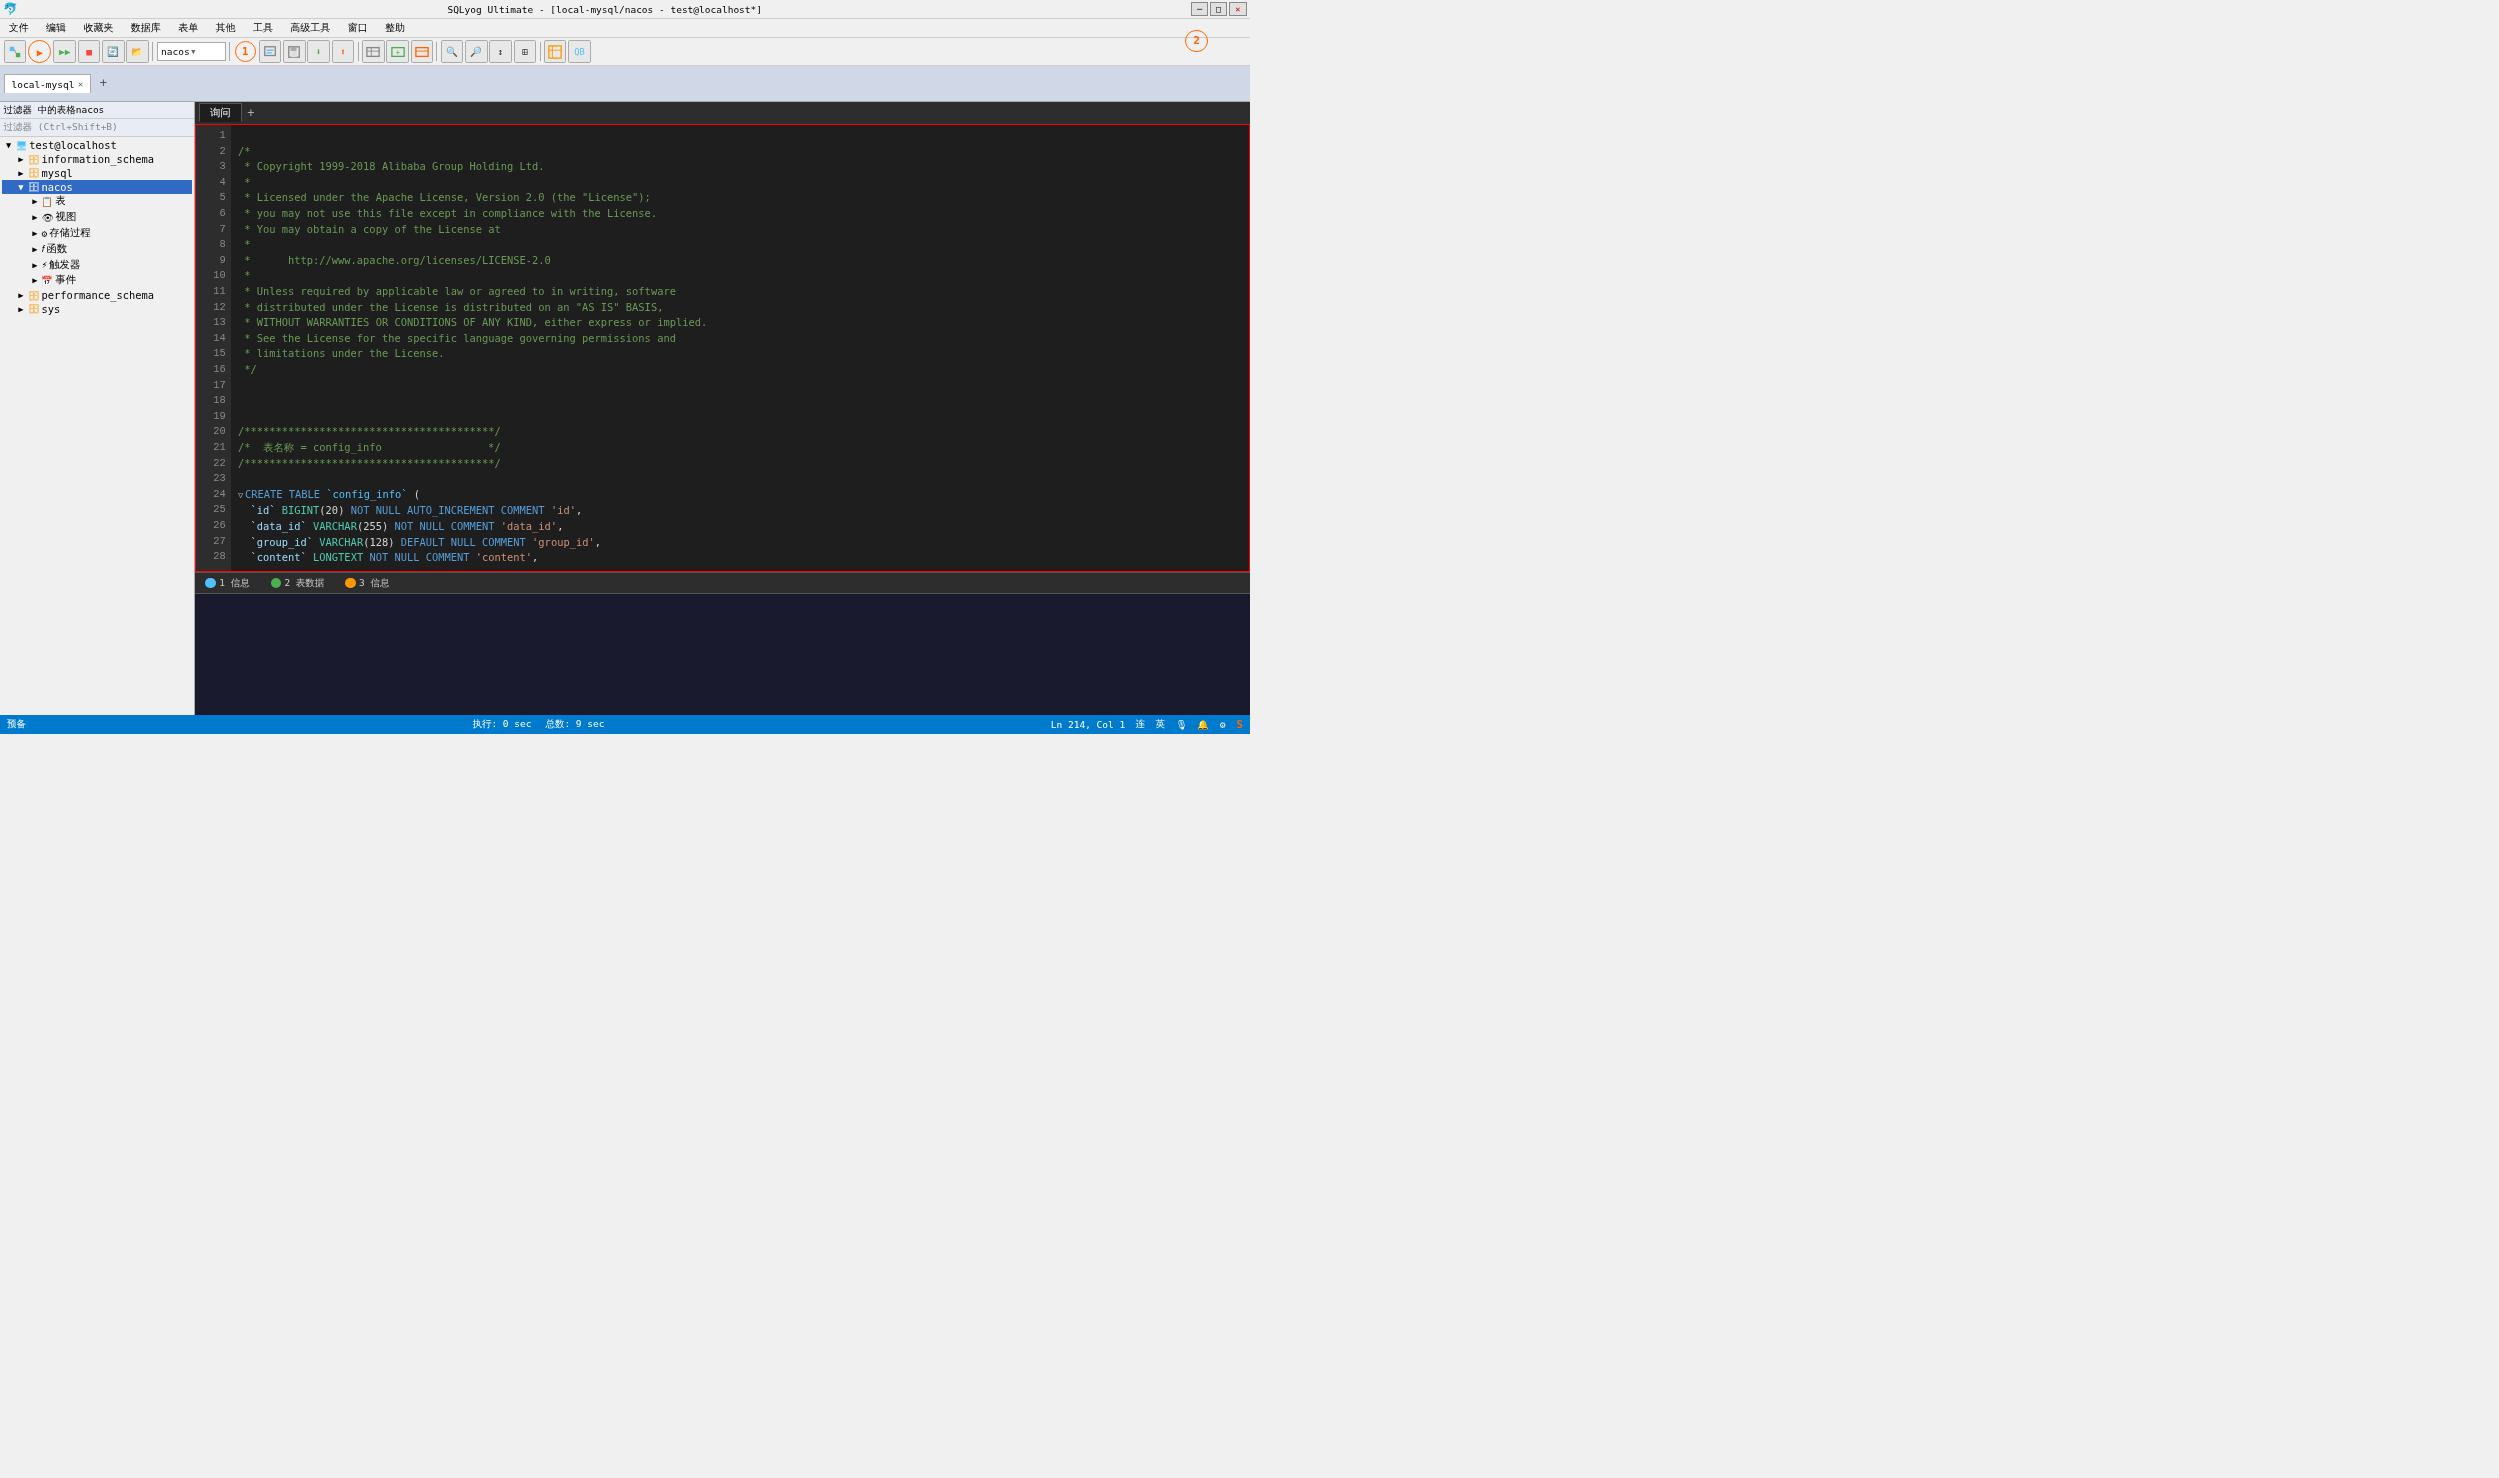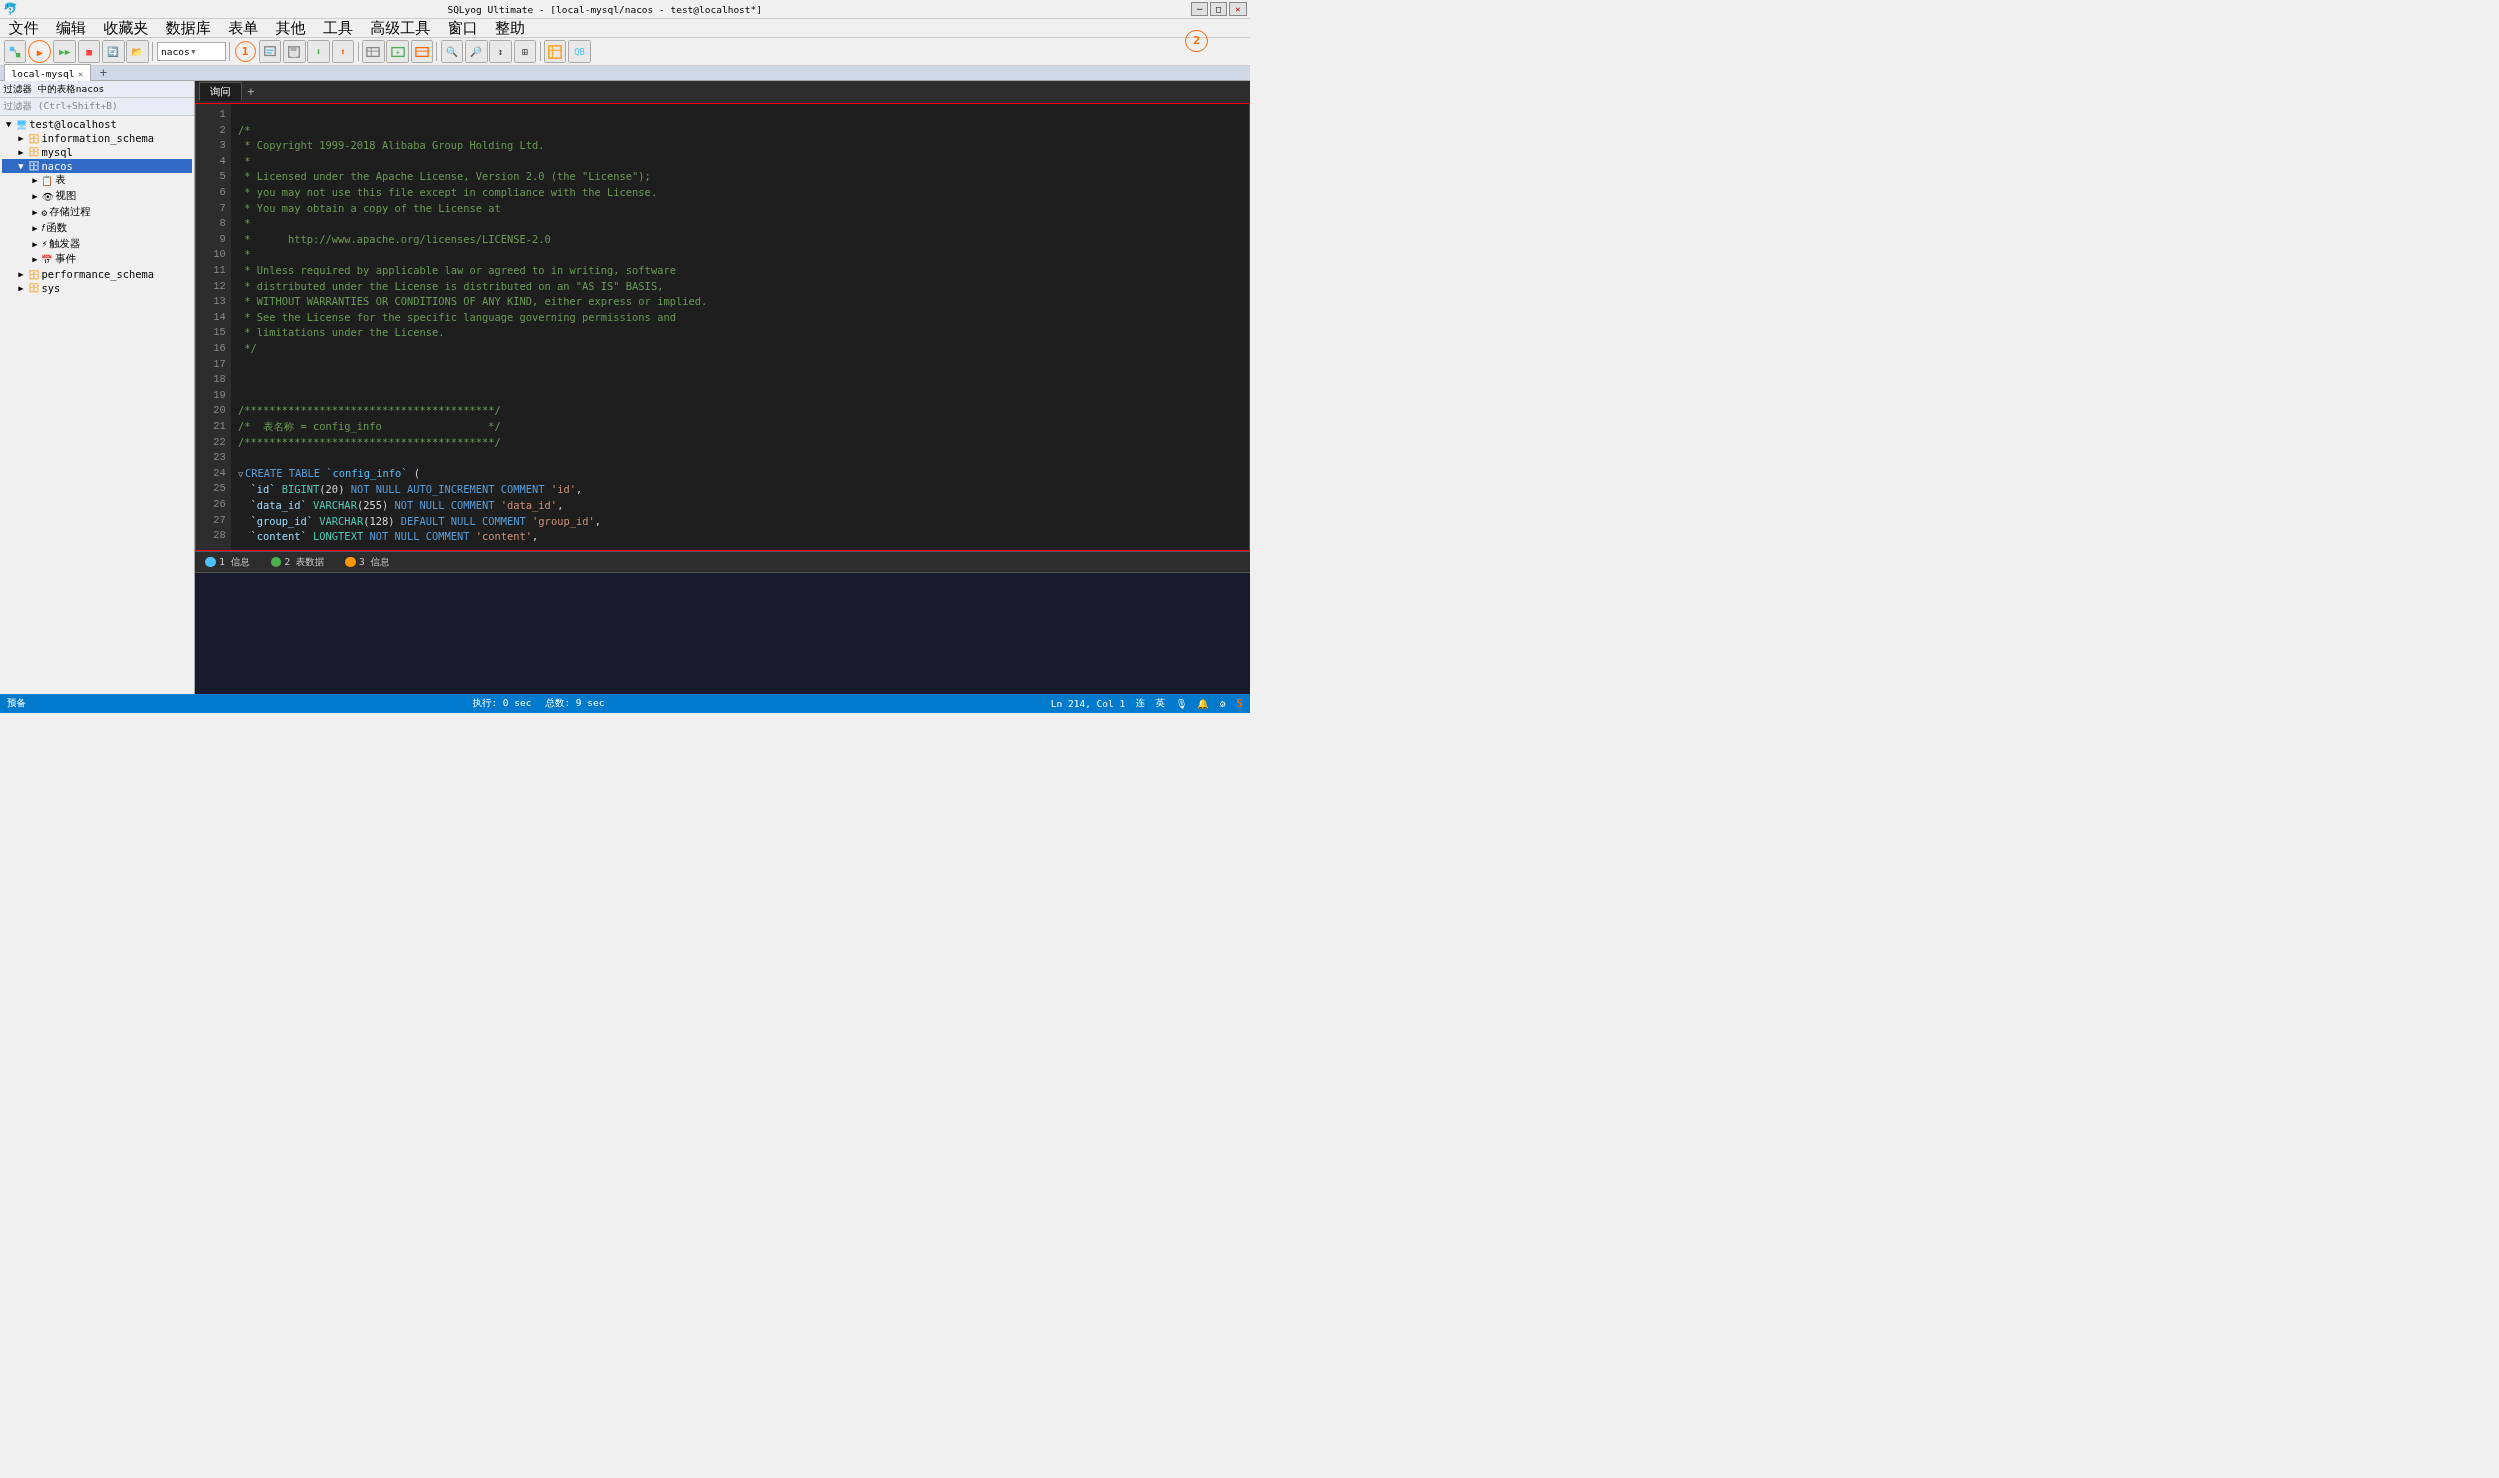--- a/index.html
+++ b/index.html
@@ -4,30 +4,30 @@
   <style>
     * { margin: 0; padding: 0; box-sizing: border-box; }
     body { font-family: 'SimSun', '宋体', monospace; font-size: 10.4px; background: #f0f0f0; color: #000; width: 1250px; height: 739px; overflow: hidden; }
     
     
     #title-bar { background: #f0f0f0; height: 19px; display: flex; align-items: center; justify-content: space-between; padding: 0 3.5px; border-bottom: 0.9px solid #ccc; }
     .title-btn { width: 17.4px; height: 14px; background: #e0e0e0; border: 0.9px solid #888; font-size: 8.7px; display: flex; align-items: center; justify-content: center; cursor: pointer; }
     
     
     #menu-bar { background: #f0f0f0; height: 19px; display: flex; align-items: center; padding: 0 3.5px; border-bottom: 0.9px solid #ccc; gap: 7px; }
-    .menu-item { font-size: 15px; padding: 1.7px 5.2px; cursor: pointer; color: #000; }
+    .menu-item { font-size: 10px; padding: 1.7px 5.2px; cursor: pointer; color: #000; }
     
     
     #toolbar { background: #f0f0f0; height: 28px; display: flex; align-items: center; padding: 1.7px 3.5px; border-bottom: 0.9px solid #ccc; gap: 1.7px; }
     .tb-btn { width: 22.6px; height: 22.6px; background: #e8e8e8; border: 0.9px solid #aaa; border-radius: 1.7px; display: flex; align-items: center; justify-content: center; cursor: pointer; font-size: 9.5px; color: #333; }
     .tb-separator { width: 0.9px; height: 19px; background: #aaa; margin: 0 1.7px; }
     .tb-dropdown { height: 19px; border: 0.9px solid #aaa; background: white; padding: 0 3.5px; font-size: 9.5px; display: flex; align-items: center; gap: 1.7px; min-width: 69px; }
     
     
-    #db-tabs { background: #d0d8e8; height: 15px; display: flex; align-items: center; padding: 0 3.5px; border-bottom: 0.9px solid #aaa; }
+    #db-tabs { background: #d0d8e8; height: 36px; display: flex; align-items: center; padding: 0 3.5px; border-bottom: 0.9px solid #aaa; }
     .db-tab { background: #e8ecf4; border: 0.9px solid #aaa; border-bottom: none; padding: 2.6px 7px; font-size: 9.5px; cursor: pointer; display: flex; align-items: center; gap: 3.5px; height: 19px; }
     .db-tab.active { background: #fff; }
     .tab-close { font-size: 8.7px; color: #666; cursor: pointer; }
     .tab-add { width: 17.4px; height: 17.4px; display: flex; align-items: center; justify-content: center; font-size: 12px; cursor: pointer; color: #555; margin-left: 3.5px; }
     
     
     #main-layout { display: flex; height: calc(739px - 19px - 19px - 28px - 22.6px - 19px - 19px); }
     
     
     #left-panel { width: 195px; background: #f0f0f0; border-right: 0.9px solid #aaa; display: flex; flex-direction: column; }

